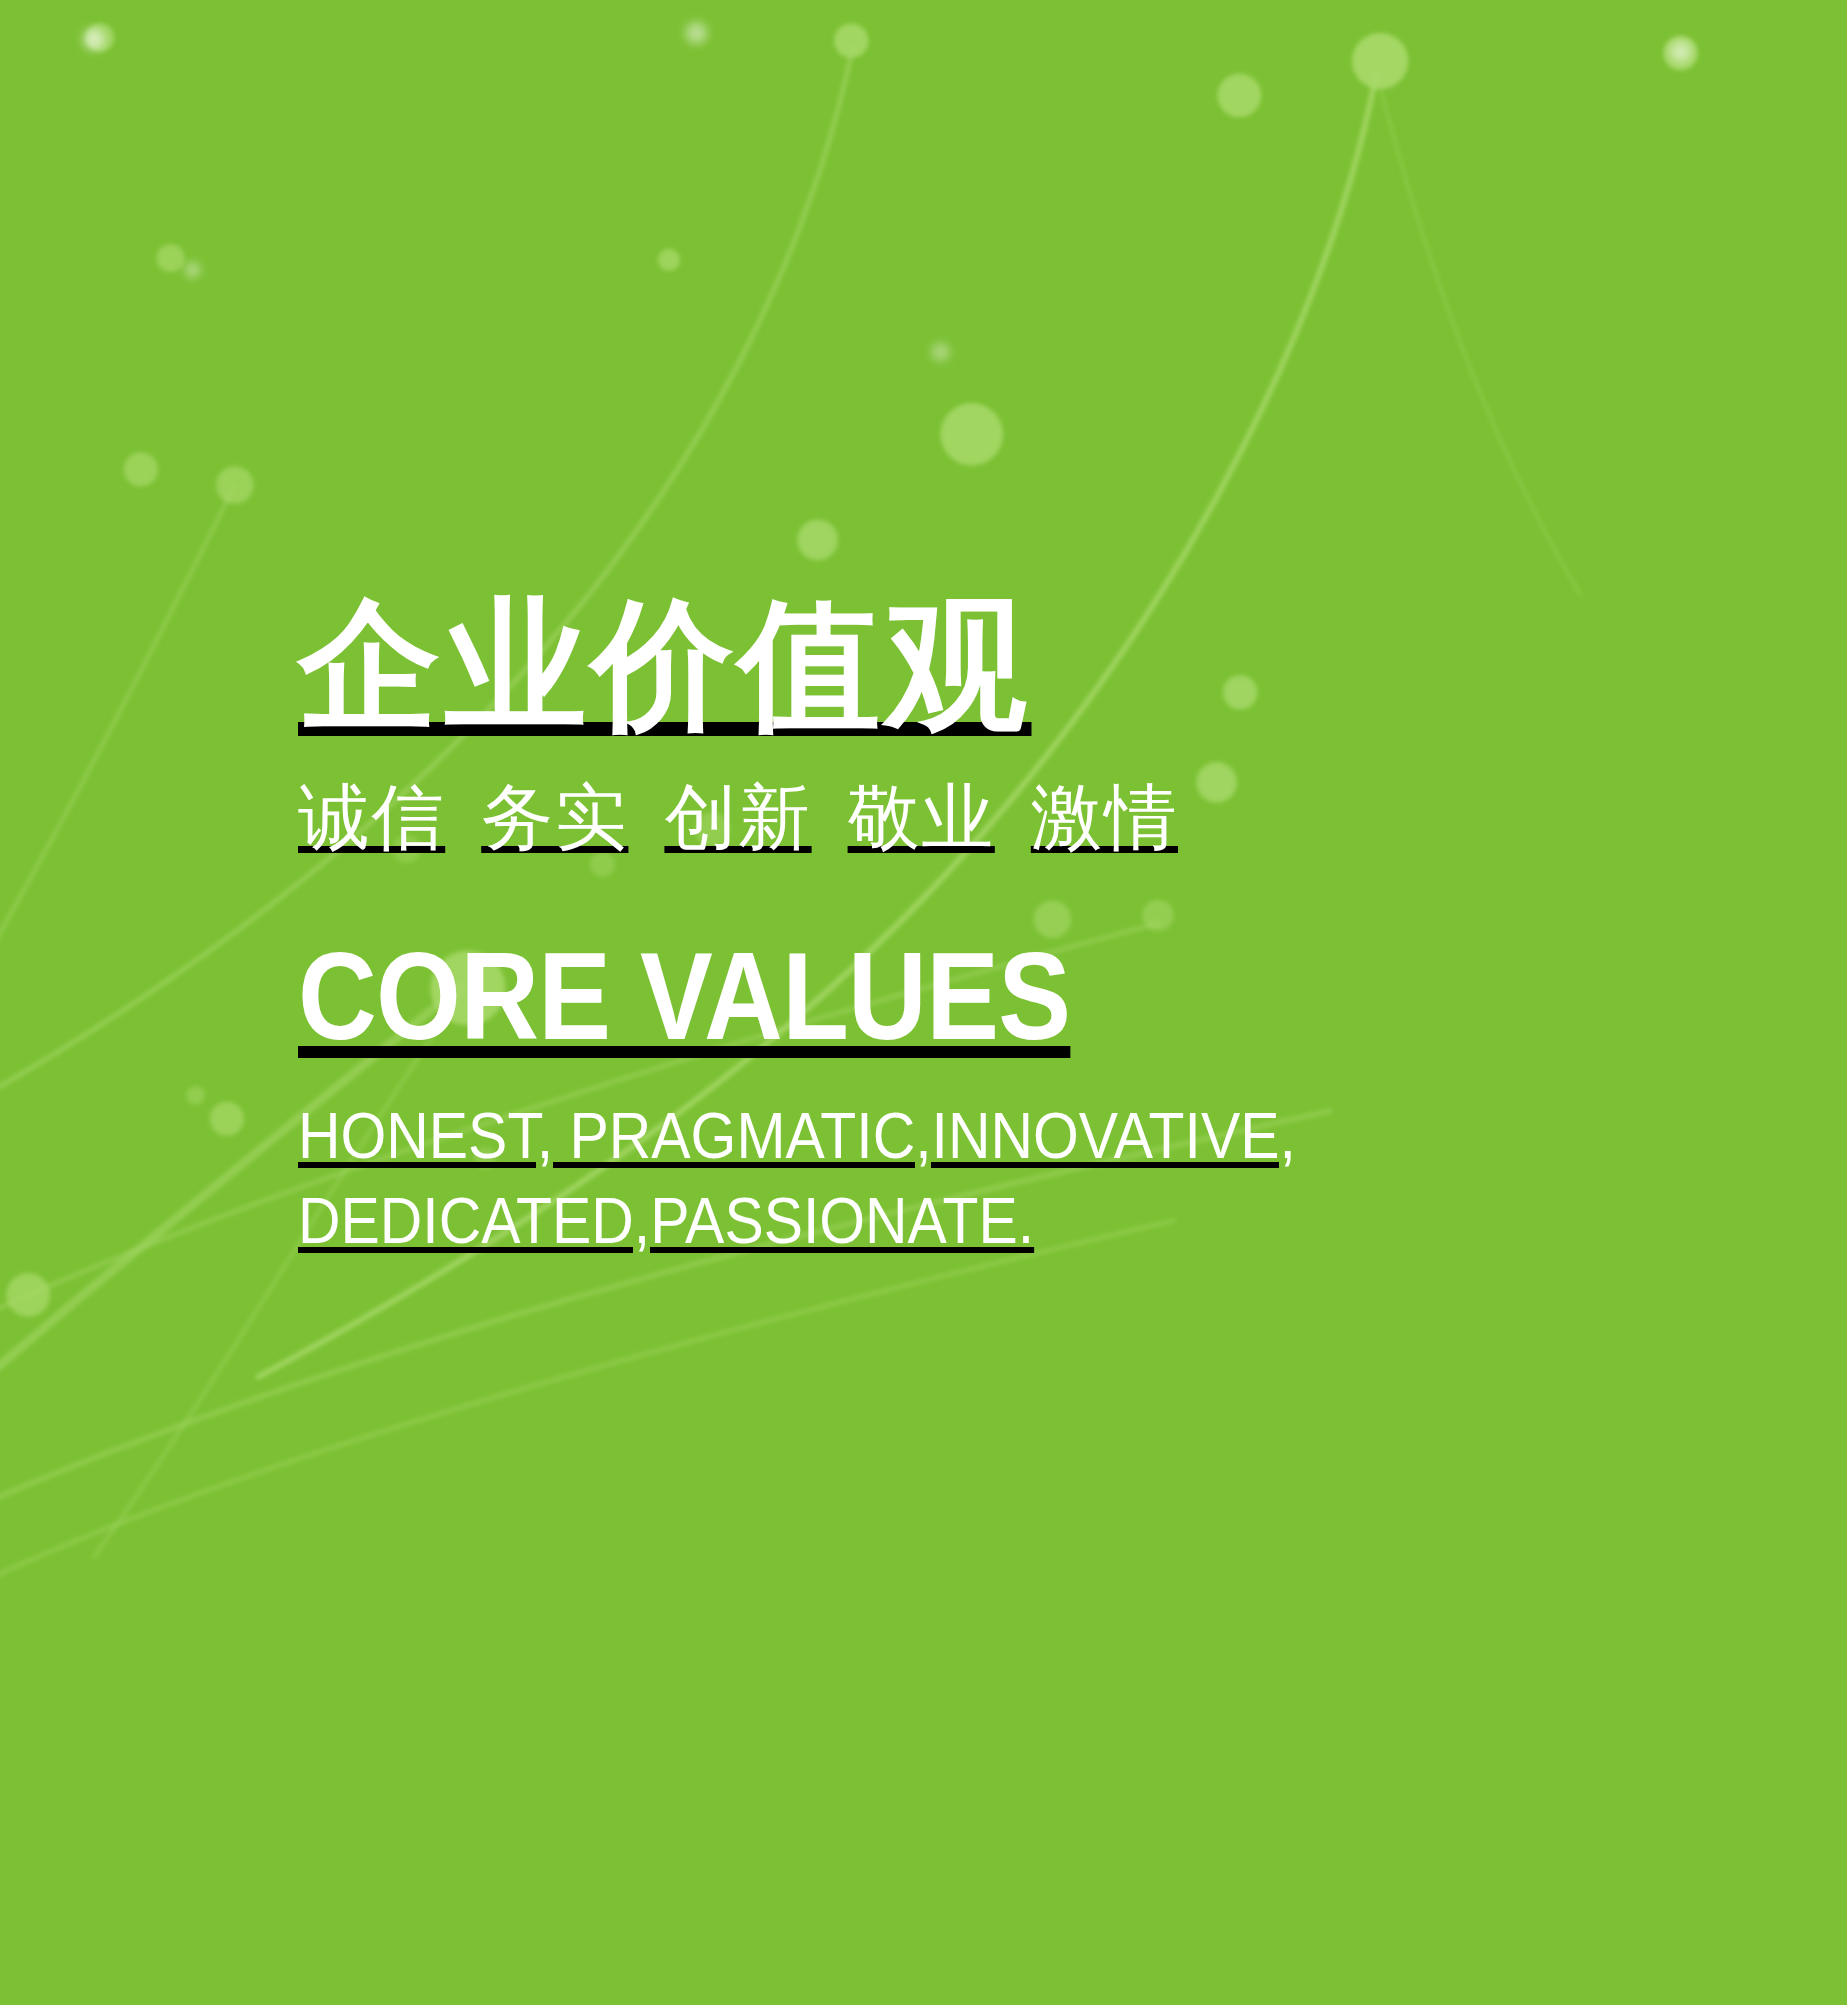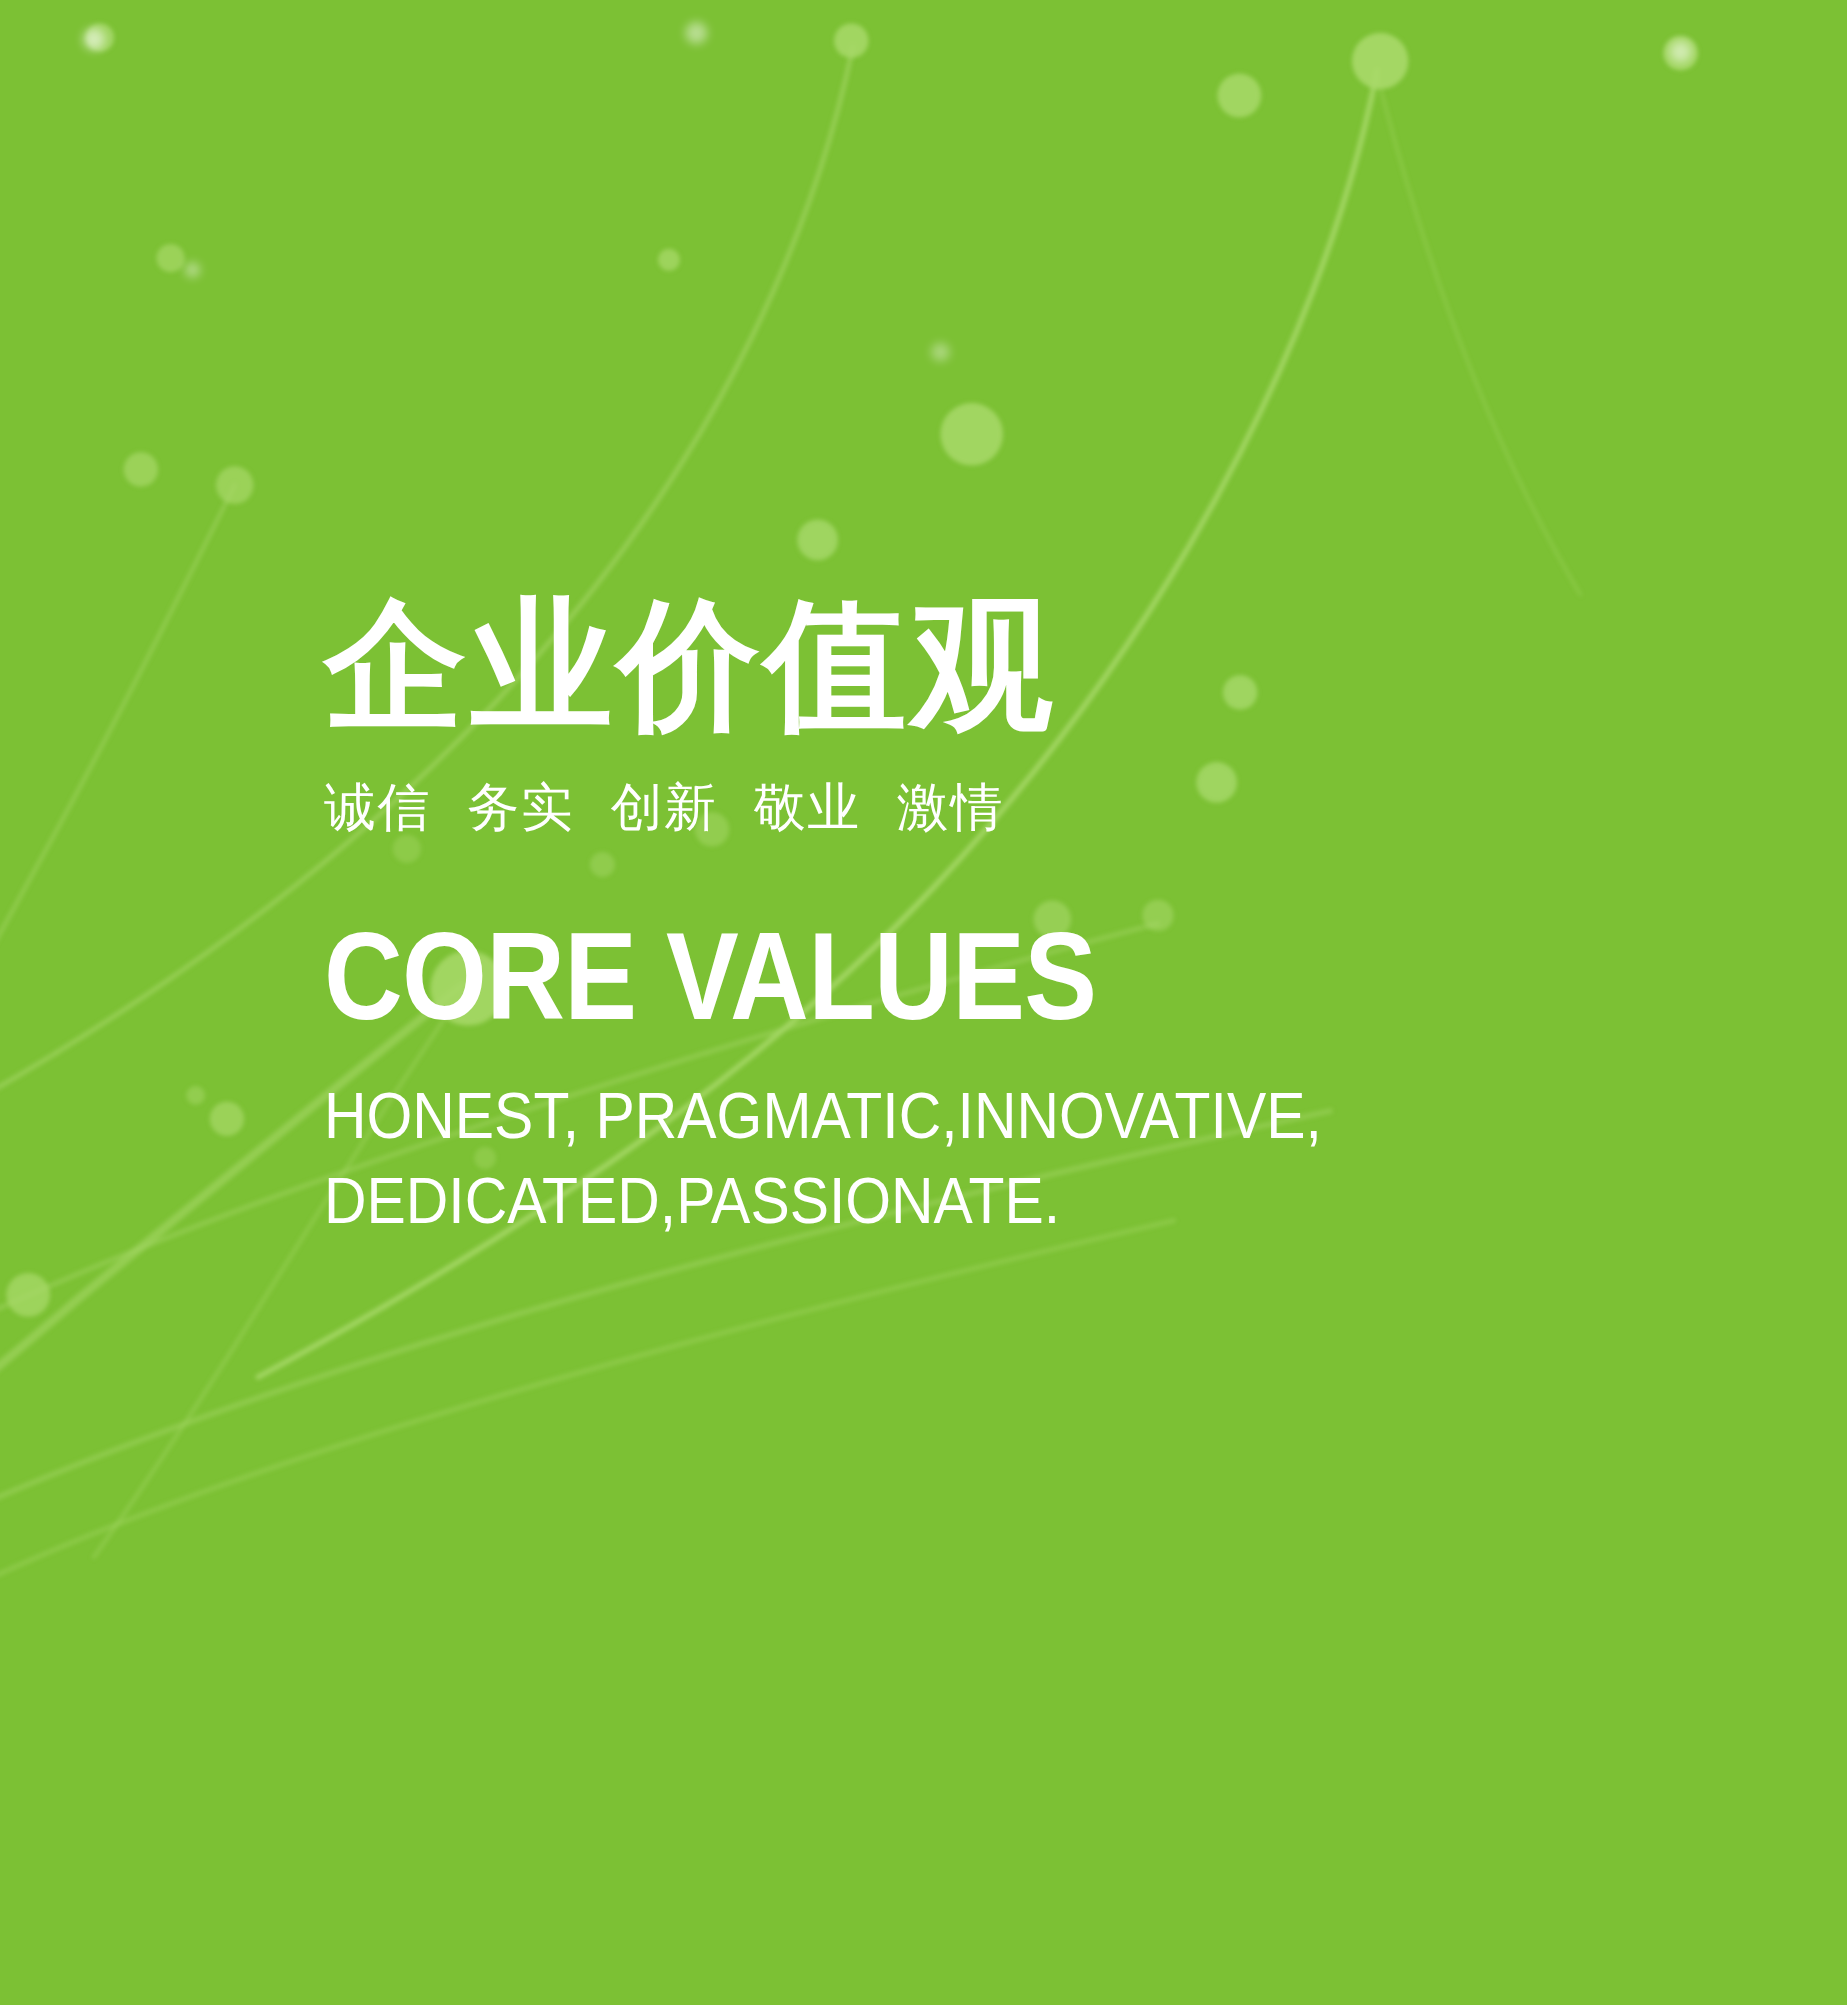--- a/index.html
+++ b/index.html
@@ -18,39 +18,40 @@
   #bg-network {
     position: absolute;
     inset: 0;
     width: 100%;
     height: 100%;
     display: block;
     pointer-events: none;
   }
   #content {
     position: absolute;
-    left: 324px;
+    left: 298px;
     top: 594px;
     width: 1408px;
+    text-decoration: underline;
   }
   .cn-title {
     color: #ffffff;
     font-family: "Liberation Sans", sans-serif;
     font-weight: 700;
     font-size: 142px;
     line-height: 1.0;
     letter-spacing: 4.7px;
     margin: 0;
     white-space: nowrap;
   }
   .cn-sub {
     color: #ffffff;
     font-family: "Liberation Sans", sans-serif;
     font-weight: 400;
-    font-size: 52px;
+    font-size: 72px;
     line-height: 1.0;
     letter-spacing: 1.6px;
     margin: 45px 0 0 0;
     white-space: nowrap;
   }
   .cn-sub .gap { display: inline-block; width: 36px; }
   .en-title {
     color: #ffffff;
     font-family: "Liberation Sans Narrow", "Liberation Sans", sans-serif;
     font-weight: 700;

